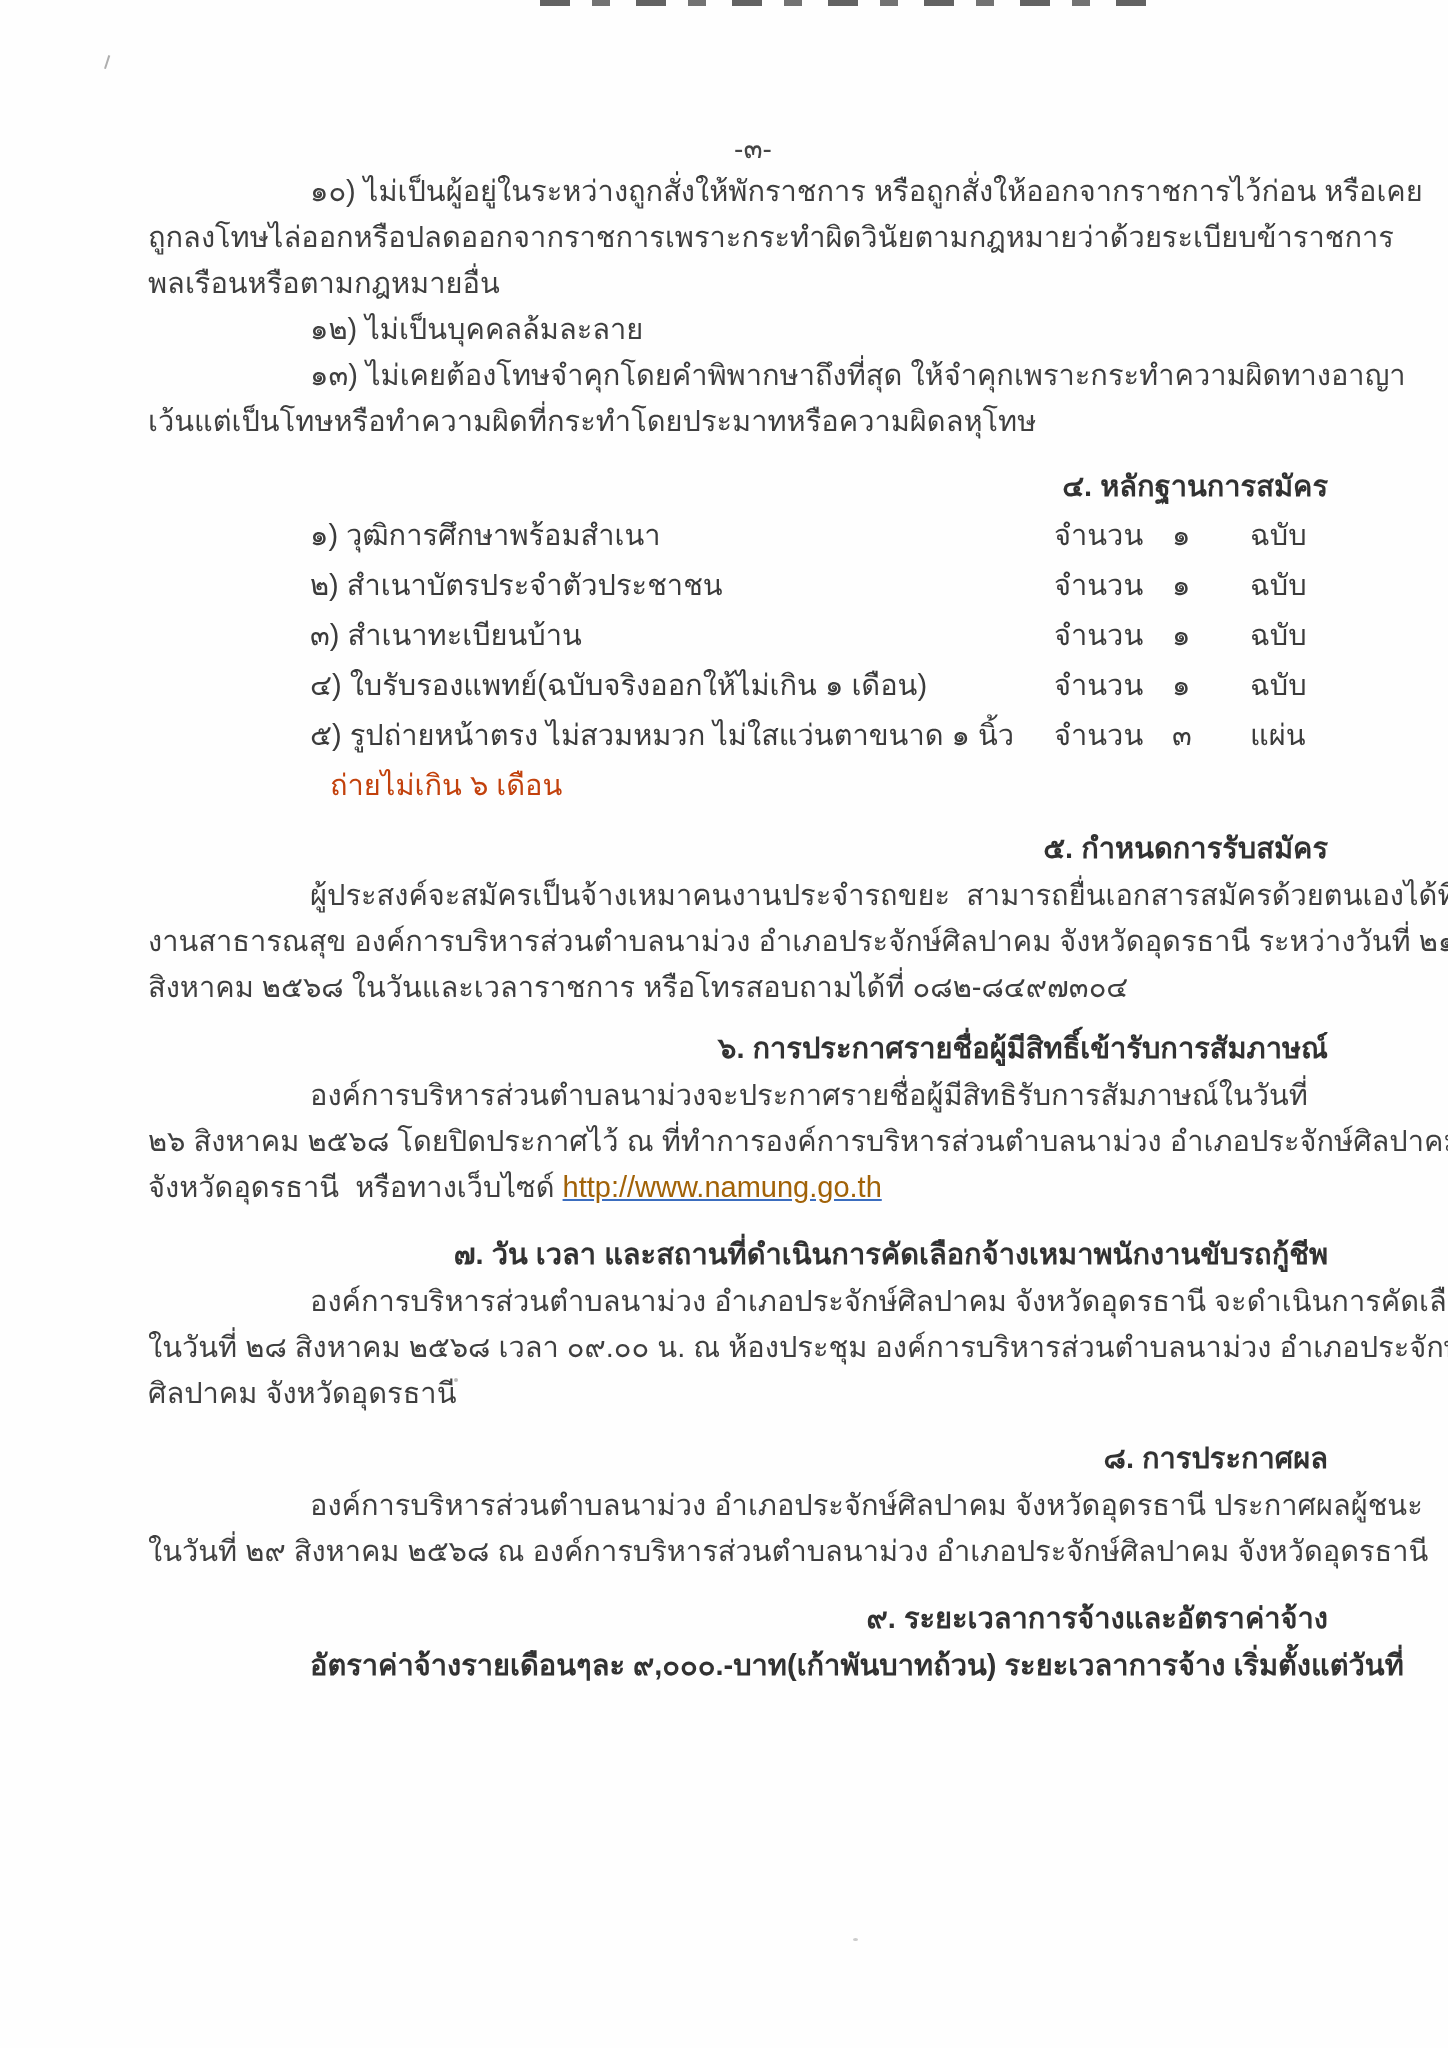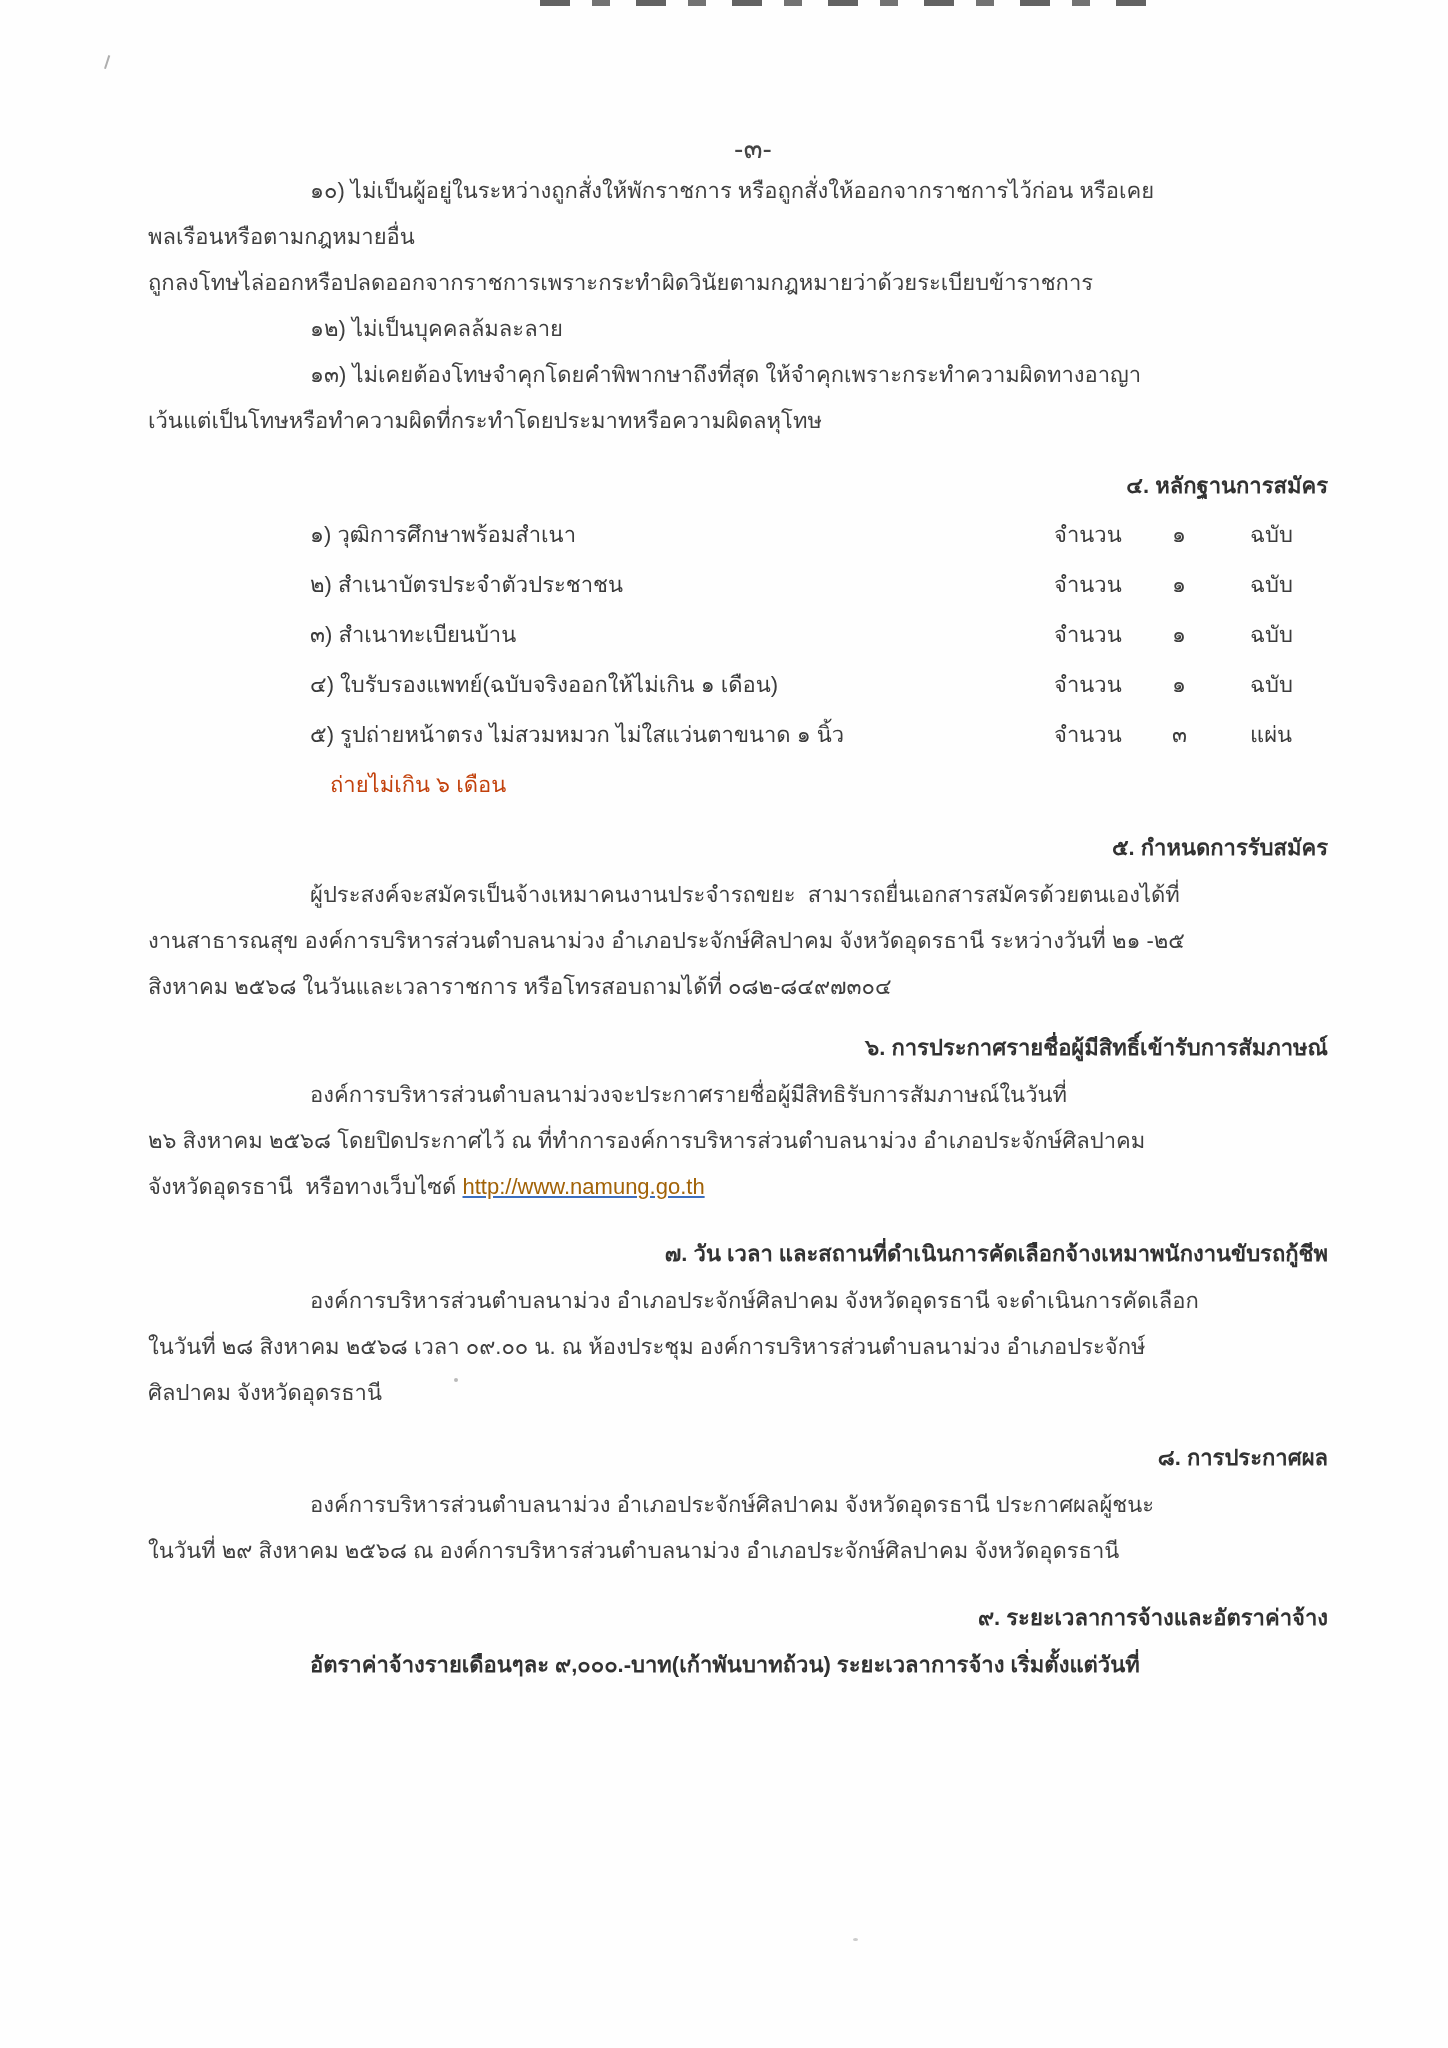--- a/index.html
+++ b/index.html
@@ -25,21 +25,21 @@
   .speck1{position:absolute;left:454px;top:1378px;width:4px;height:4px;background:#8a8a8a;border-radius:50%;opacity:.6;}
   .speck2{position:absolute;left:853px;top:1938px;width:5px;height:3px;background:#9a9a9a;border-radius:50%;opacity:.5;}
 
   .pagenum{
     position:absolute;top:132px;left:0;width:100%;
     text-align:center;text-indent:58px;
     font-size:28px;line-height:34px;color:#454545;
   }
   .content{
     position:absolute;top:168px;left:148px;right:120px;
-    font-size:22px;
+    font-size:29px;
   }
   .line{
     line-height:46px;height:46px;
     white-space:pre;color:#3f3f3f;
   }
   .ind{padding-left:162px;}
   .h{
     padding-left:135px;font-weight:700;color:#323232;
     line-height:48px;height:48px;white-space:pre;text-align:right;
   }
@@ -73,22 +73,22 @@
   <div class="scan-strip"></div>
   <div class="scan-tick"></div>
   <div class="speck1"></div>
   <div class="speck2"></div>
 
   <div class="pagenum">-๓-</div>
 
   <div class="content">
 
     <div class="line ind">๑๐) ไม่เป็นผู้อยู่ในระหว่างถูกสั่งให้พักราชการ หรือถูกสั่งให้ออกจากราชการไว้ก่อน หรือเคย</div>
+    <div class="line">ถูกลงโทษไล่ออกหรือปลดออกจากราชการเพราะกระทำผิดวินัยตามกฎหมายว่าด้วยระเบียบข้าราชการ</div>
     <div class="line">พลเรือนหรือตามกฎหมายอื่น</div>
-    <div class="line">ถูกลงโทษไล่ออกหรือปลดออกจากราชการเพราะกระทำผิดวินัยตามกฎหมายว่าด้วยระเบียบข้าราชการ</div>
 
     <div class="line ind">๑๒) ไม่เป็นบุคคลล้มละลาย</div>
 
     <div class="line ind">๑๓) ไม่เคยต้องโทษจำคุกโดยคำพิพากษาถึงที่สุด ให้จำคุกเพราะกระทำความผิดทางอาญา</div>
     <div class="line">เว้นแต่เป็นโทษหรือทำความผิดที่กระทำโดยประมาทหรือความผิดลหุโทษ</div>
 
     <div class="h gap18">๔. หลักฐานการสมัคร</div>
 
     <div class="docrow">
       <span class="lbl">๑) วุฒิการศึกษาพร้อมสำเนา</span>

